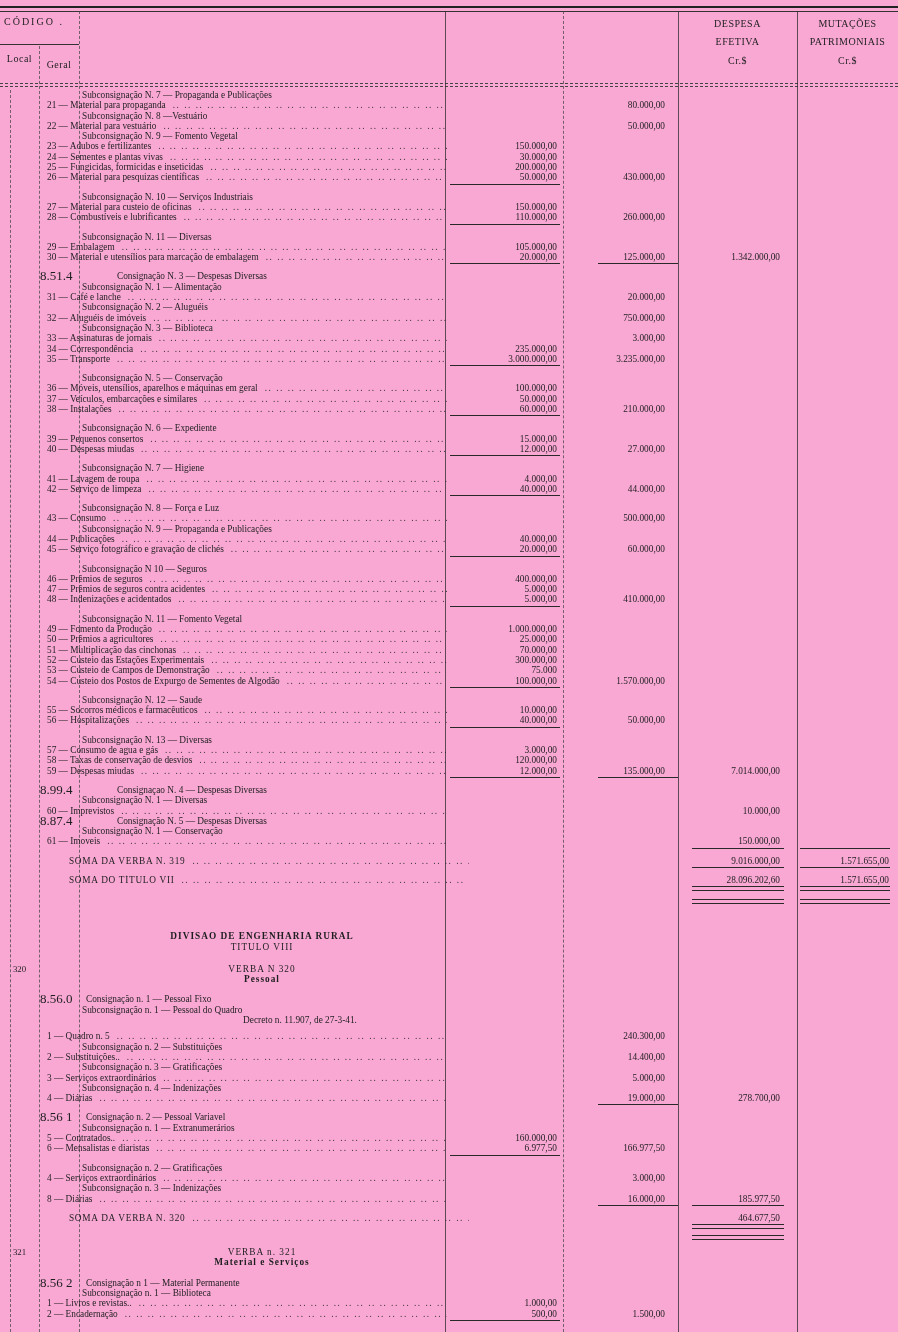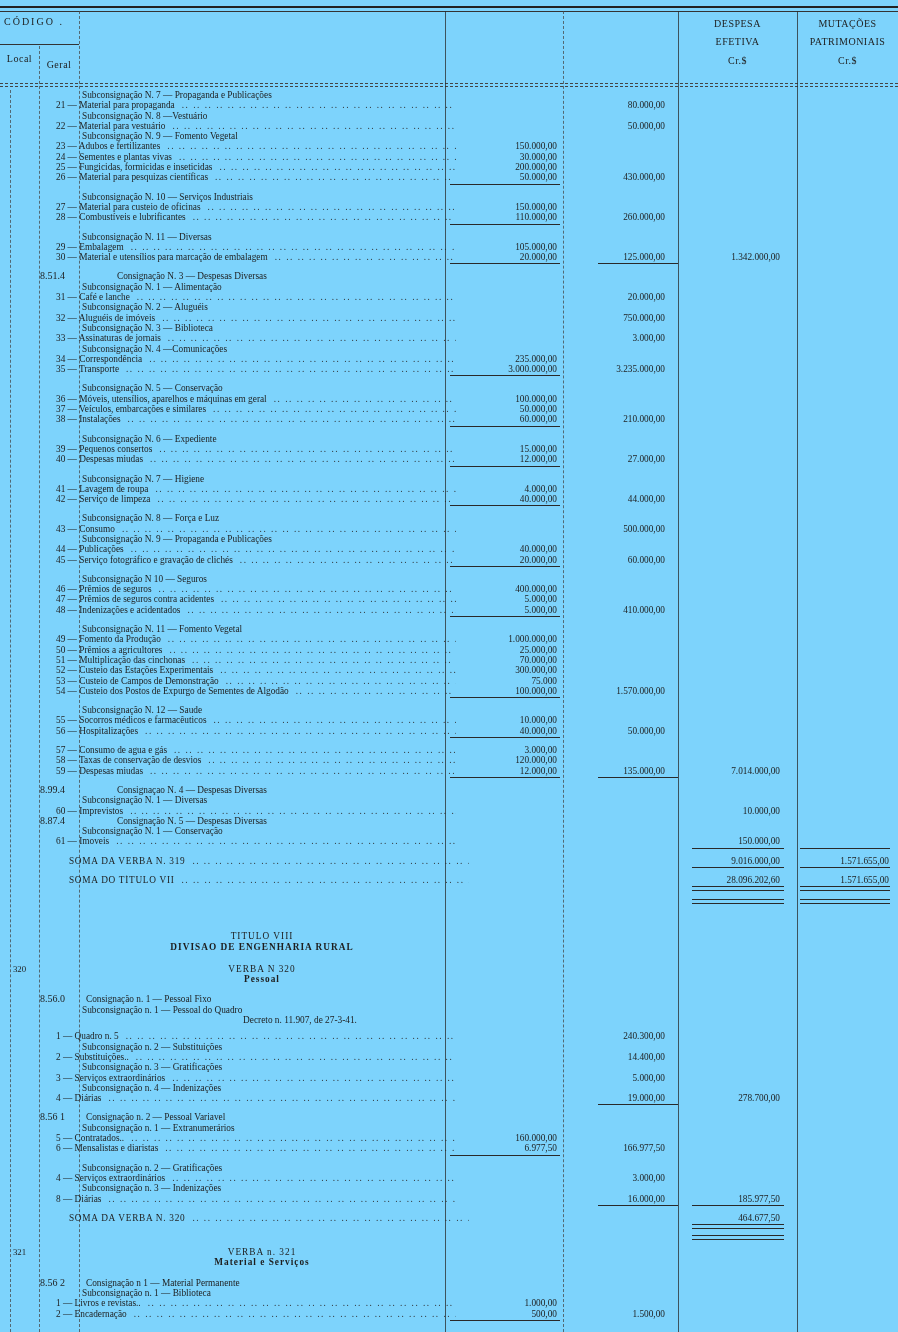--- a/index.html
+++ b/index.html
@@ -1,20 +1,20 @@
 <!DOCTYPE html>
 <html><head>
 <meta charset="utf-8">
 <style>
   html,body{margin:0;padding:0;background:#e8e6e1;}
   .page{
     position:relative;
     width:898px;height:1332px;
     margin:0 auto;
-    background:#7dd3fc;
+    background:#f9a8d4;
     color:#1e1e1e;
     font-family:"Liberation Serif","DejaVu Serif",serif;
     overflow:hidden;
   }
   
   .hrule{position:absolute;left:0;right:0;border-top:2px solid #222;}
   .hrule.thin{border-top:1px solid #333;}
   .hrule.codigo{left:0;width:79px;right:auto;border-top:1px solid #333;}
   .hrule.dash{border-top:1px dashed #444;}
   
@@ -28,27 +28,27 @@
   .geral-label{left:39px;top:59px;width:40px;}
   .despesa{left:678px;width:119px;}
   .mutacoes{left:797px;width:101px;}
   .l1{top:18px;} .l2{top:36px;} .l3{top:55px;}
   
   .body{position:absolute;left:0;top:90px;width:788px;}
   .row{position:relative;height:10.3px;line-height:10.3px;font-size:9.3px;white-space:nowrap;}
   .row.gap{height:6px;}
   .row.rule{height:3px;}
   .cl{position:absolute;left:0;width:39px;text-align:center;font-size:8.8px;}
-  .cg{position:absolute;left:40px;width:38px;font-size:10px;}
+  .cg{position:absolute;left:40px;width:38px;font-size:13px;}
   .cd{position:absolute;left:43px;width:400px;display:flex;overflow:hidden;}
   .sub  .cd{padding-left:39px;}
   .sub2 .cd{padding-left:57px;justify-content:center;}
   .cons .cd{padding-left:74px;}
   .consl .cd{padding-left:43px;}
-  .item .cd{padding-left:4px;margin-left:9px;}
+  .item .cd{padding-left:4px;}
   .soma .cd{padding-left:26px;letter-spacing:.7px;}
   .center .cd,.centerb .cd{left:79px;width:366px;display:block;text-align:center;padding:0;letter-spacing:1px;}
   .centerb .cd{font-weight:bold;}
   .lead{flex:1;overflow:hidden;margin-left:7px;letter-spacing:1.5px;color:#2c2c2c;}
   .v{position:absolute;text-align:right;}
   .v1{left:447px;width:110px;}
   .v2{left:565px;width:100px;}
   .v3{left:682px;width:98px;}
   .v4{left:799px;width:90px;}
   .rl{position:absolute;top:1px;height:0;border-top:1.3px solid #292929;}
@@ -238,25 +238,20 @@
           <span>Subconsignação N. 3 — Biblioteca</span>
         </div>
       </div>
       <div class="row item">
         <div class="cd">
           <span>33 — Assinaturas de jornais</span>
           <span class="lead">.. .. .. .. .. .. .. .. .. .. .. .. .. .. .. .. .. .. .. .. .. .. .. .. .. .. .. .. .. .. .. .. .. .. .. .. .. .. .. .. .. .. .. .. .. .. .. .. .. .. .. .. .. .. .. .. .. .. .. .. </span>
         </div>
         <span class="v v2">3.000,00</span>
       </div>
-      <div class="row sub">
-        <div class="cd">
-          <span>Subconsignação N.  4 —Comunicações</span>
-        </div>
-      </div>
       <div class="row item">
         <div class="cd">
           <span>34 — Correspondência</span>
           <span class="lead">.. .. .. .. .. .. .. .. .. .. .. .. .. .. .. .. .. .. .. .. .. .. .. .. .. .. .. .. .. .. .. .. .. .. .. .. .. .. .. .. .. .. .. .. .. .. .. .. .. .. .. .. .. .. .. .. .. .. .. .. </span>
         </div>
         <span class="v v1">235.000,00</span>
       </div>
       <div class="row item">
         <div class="cd">
           <span>35 — Transporte</span>
@@ -484,20 +479,25 @@
           <span>56 — Hospitalizações</span>
           <span class="lead">.. .. .. .. .. .. .. .. .. .. .. .. .. .. .. .. .. .. .. .. .. .. .. .. .. .. .. .. .. .. .. .. .. .. .. .. .. .. .. .. .. .. .. .. .. .. .. .. .. .. .. .. .. .. .. .. .. .. .. .. </span>
         </div>
         <span class="v v1">40.000,00</span>
         <span class="v v2">50.000,00</span>
       </div>
       <div class="row rule">
         <span class="rl rlc1"></span>
       </div>
       <div class="row gap"></div>
+      <div class="row sub">
+        <div class="cd">
+          <span>Subconsignação N. 13 — Diversas</span>
+        </div>
+      </div>
       <div class="row item">
         <div class="cd">
           <span>57 — Consumo de agua e gás</span>
           <span class="lead">.. .. .. .. .. .. .. .. .. .. .. .. .. .. .. .. .. .. .. .. .. .. .. .. .. .. .. .. .. .. .. .. .. .. .. .. .. .. .. .. .. .. .. .. .. .. .. .. .. .. .. .. .. .. .. .. .. .. .. .. </span>
         </div>
         <span class="v v1">3.000,00</span>
       </div>
       <div class="row item">
         <div class="cd">
           <span>58 — Taxas de conservação de desvios</span>
@@ -584,25 +584,25 @@
       <div class="row rule">
         <span class="rl rlc3 dbl"></span>
         <span class="rl rlc4 dbl"></span>
       </div>
       <div class="row gap" style="height: 10px;"></div>
       <div class="row rule">
         <span class="rl rlc3 dbl"></span>
         <span class="rl rlc4 dbl"></span>
       </div>
       <div class="row gap" style="height: 30px;"></div>
+      <div class="row centerb">
+        <div class="cd"><span>DIVISÃO DE ENGENHARIA RURAL</span></div>
+      </div>
       <div class="row center">
         <div class="cd"><span>TITULO VIII</span></div>
-      </div>
-      <div class="row centerb">
-        <div class="cd"><span>DIVISÃO DE ENGENHARIA RURAL</span></div>
       </div>
       <div class="row gap" style="height: 12px;"></div>
       <div class="row center">
         <span class="cl">320</span>
         <div class="cd"><span>VERBA N  320</span></div>
       </div>
       <div class="row centerb">
         <div class="cd"><span>Pessoal</span></div>
       </div>
       <div class="row gap" style="height: 10px;"></div>

